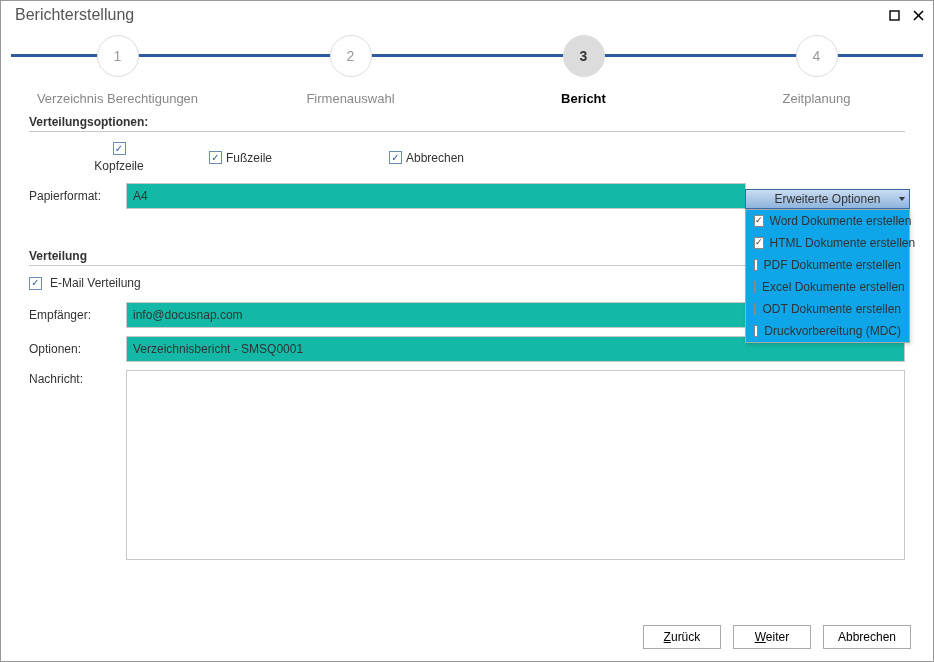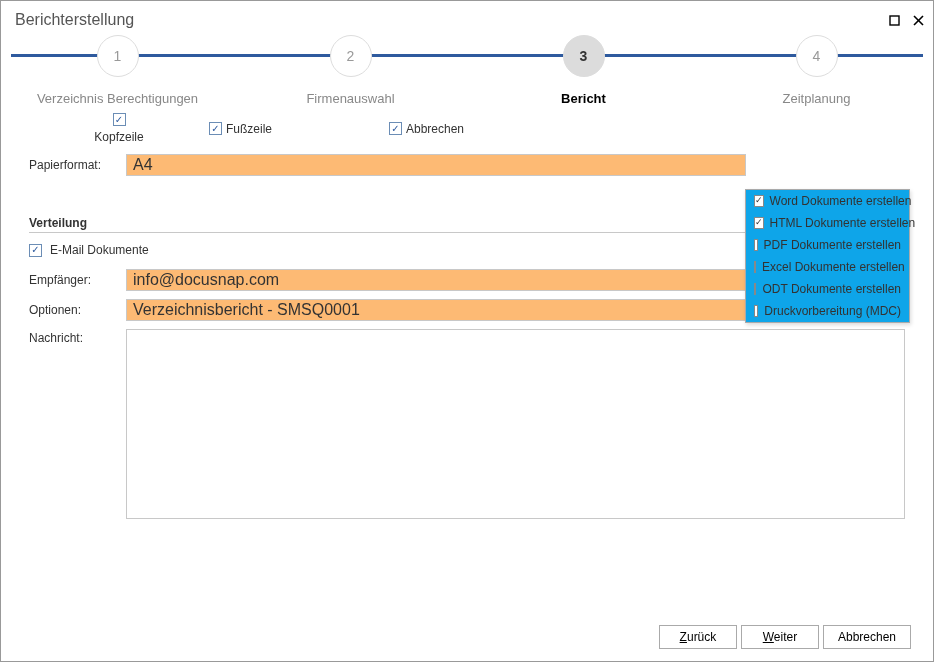--- a/index.html
+++ b/index.html
@@ -1,19 +1,19 @@
 <!DOCTYPE html>
 <html><head>
 <meta charset="utf-8">
 <style>
   * { box-sizing: border-box; margin: 0; padding: 0; }
   html, body { width: 934px; height: 662px; font-family: 'Segoe UI', Tahoma, sans-serif; font-size: 12px; background: #fff; color: #333; overflow: hidden; }
   .window { width: 934px; height: 662px; border: 1px solid #999; position: relative; background: #fff; }
   
-  .titlebar { height: 28px; display: flex; align-items: flex-end; padding: 0 6px 0 14px; }
+  .titlebar { height: 28px; display: flex; align-items: center; padding: 0 6px 0 14px; }
   .titlebar .title { font-size: 16px; color: #555; font-weight: 400; flex: 1; }
   .titlebar .win-btn { width: 18px; height: 18px; margin-left: 6px; display: flex; align-items: center; justify-content: center; cursor: default; }
   
   .stepper { height: 66px; position: relative; margin-top: 6px; }
   .step-line { position: absolute; top: 19px; left: 10px; right: 10px; height: 3px; background: #2e5a9e; }
   .steps { position: absolute; left: 0; right: 0; top: 0; display: flex; justify-content: space-around; }
   .step { width: 220px; text-align: center; }
   .step .circle { width: 42px; height: 42px; border-radius: 50%; background: #fff; border: 1px solid #ddd; margin: 0 auto; display: flex; align-items: center; justify-content: center; font-size: 14px; color: #999; z-index: 2; position: relative; }
   .step.active .circle { background: #dcdcdc; border-color: #dcdcdc; color: #333; font-weight: 600; }
   .step .label { margin-top: 14px; font-size: 13px; color: #888; }
@@ -24,33 +24,33 @@
   .section-header:first-child { margin-top: 6px; }
   .chk-row { display: flex; gap: 0; margin-bottom: 10px; margin-top: 4px; }
   .chk-group { display: flex; align-items: center; gap: 4px; }
   .chk-group.kopf { width: 180px; flex-direction: column; }
   .chk-group.fuss { width: 180px; }
   .chk-group.deck { }
   .checkbox { width: 13px; height: 13px; border: 1px solid #6b8db5; background: #fff; display: inline-flex; align-items: center; justify-content: center; }
   .checkbox.checked::after { content: '✓'; font-size: 10px; line-height: 1; color: #2e5a9e; }
   .form-row { display: flex; align-items: center; margin-bottom: 8px; gap: 17px; }
   .form-label { width: 80px; font-size: 12px; color: #333; }
-  .text-input { flex: 1; height: 22px; border: 1px solid #c8c8c8; padding: 0 6px; font-size: 16px; color: #333; background: #fdba74; }
+  .text-input { flex: 1; height: 22px; border: 1px solid #c8c8c8; padding: 12px 6px; font-size: 12px; color: #333; background: #14b8a6; }
   .textarea { flex: 1; height: 190px; border: 1px solid #c8c8c8; background: #fff; resize: none; padding: 4px 6px; font-size: 12px; }
   .form-row.top-align { align-items: flex-start; }
   
   .adv-opt-container { position: absolute; right: 23px; top: 188px; width: 165px; }
   .adv-btn { width: 165px; height: 20px; background: linear-gradient(#c9dcf2, #8fb4dd); border: 1px solid #3a6aa6; font-size: 12px; display: flex; align-items: center; justify-content: center; position: relative; cursor: default; }
   .adv-btn .caret { position: absolute; right: 4px; top: 7px; width: 0; height: 0; border-left: 3px solid transparent; border-right: 3px solid transparent; border-top: 4px solid #333; }
   .adv-menu { border: 1px solid #aaa; background: #0ea5e9; box-shadow: 1px 2px 4px rgba(0,0,0,0.15); }
   .adv-item { display: flex; align-items: center; gap: 6px; padding: 4px 8px 4px 8px; height: 22px; border-bottom: 1px solid transparent; white-space: nowrap; }
   .adv-item .checkbox { border: 1px solid #888; width: 12px; height: 12px; }
   .adv-item .checkbox.checked::after { content: '✓'; font-size: 9px; color: #333; }
   
-  .footer { position: absolute; bottom: 12px; right: 22px; display: flex; gap: 4px; }
+  .footer { position: absolute; bottom: 12px; right: 22px; display: flex; gap: 12px; }
   .btn { min-width: 78px; height: 24px; border: 1px solid #aaa; background: #fff; font-size: 12px; cursor: default; display: flex; align-items: center; justify-content: center; padding: 0 14px; }
   .underline-letter { text-decoration: underline; }
 </style>
 </head>
 <body>
 
 <div class="window">
 
   <div class="titlebar">
     <div class="title">Berichterstellung</div>
@@ -84,20 +84,21 @@
       </div>
       <div class="step">
         <div class="circle">4</div>
         <div class="label">Zeitplanung</div>
       </div>
     </div>
   </div>
 
   <div class="content">
 
+    <div class="section-header">Verteilungsoptionen:</div>
 
     <div class="chk-row">
       <label class="chk-group kopf">
         <span class="checkbox checked"></span>
         <span>Kopfzeile</span>
       </label>
       <label class="chk-group fuss">
         <span class="checkbox checked"></span>
         <span>Fußzeile</span>
       </label>
@@ -109,40 +110,44 @@
 
     <div class="form-row">
       <div class="form-label">Papierformat:</div>
       <input type="text" class="text-input" style="max-width: 620px;" value="A4">
     </div>
 
     <div class="section-header" style="margin-top:40px">Verteilung</div>
 
     <label class="chk-group" style="margin:8px 0 12px 0; display:flex;">
       <span class="checkbox checked"></span>
-      <span style="margin-left:4px">E-Mail Dokumente</span>
+      <span style="margin-left:4px">E-Mail Verteilung</span>
     </label>
 
     <div class="form-row">
       <div class="form-label">Empfänger:</div>
       <input type="text" class="text-input" value="info@docusnap.com" style="">
     </div>
 
     <div class="form-row">
       <div class="form-label">Optionen:</div>
       <input type="text" class="text-input" value="Verzeichnisbericht - SMSQ0001" style="">
     </div>
 
     <div class="form-row top-align">
       <div class="form-label" style="padding-top:2px">Nachricht:</div>
       <textarea class="textarea" style=""></textarea>
     </div>
   </div>
 
   <div class="adv-opt-container">
+    <div class="adv-btn">
+      <span>Erweiterte Optionen</span>
+      <span class="caret"></span>
+    </div>
     <div class="adv-menu">
       <div class="adv-item">
         <span class="checkbox checked"></span>
         <span>Word Dokumente erstellen</span>
       </div>
       <div class="adv-item">
         <span class="checkbox checked"></span>
         <span>HTML Dokumente erstellen</span>
       </div>
       <div class="adv-item">

